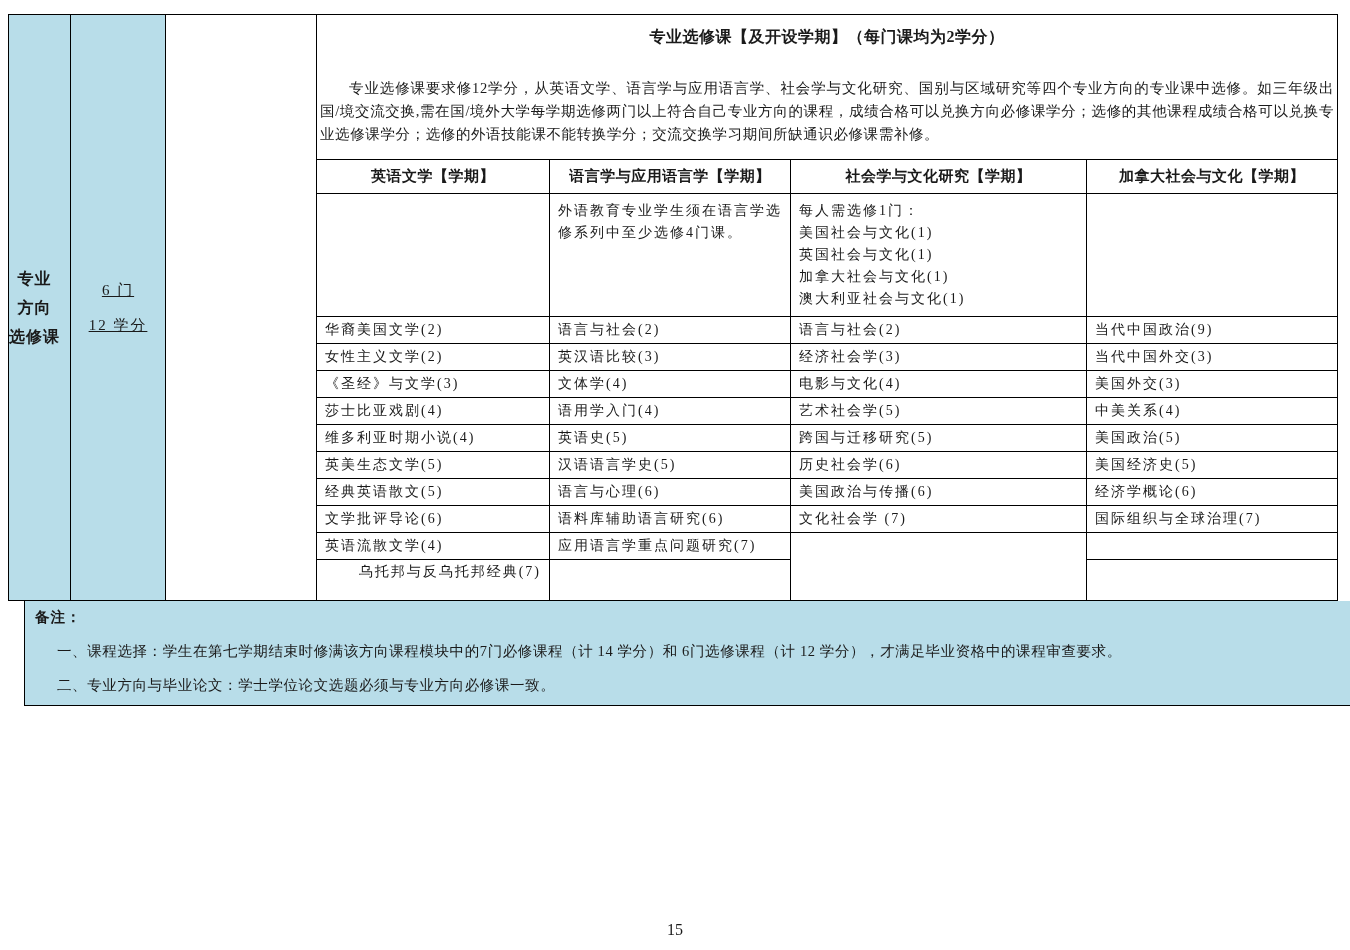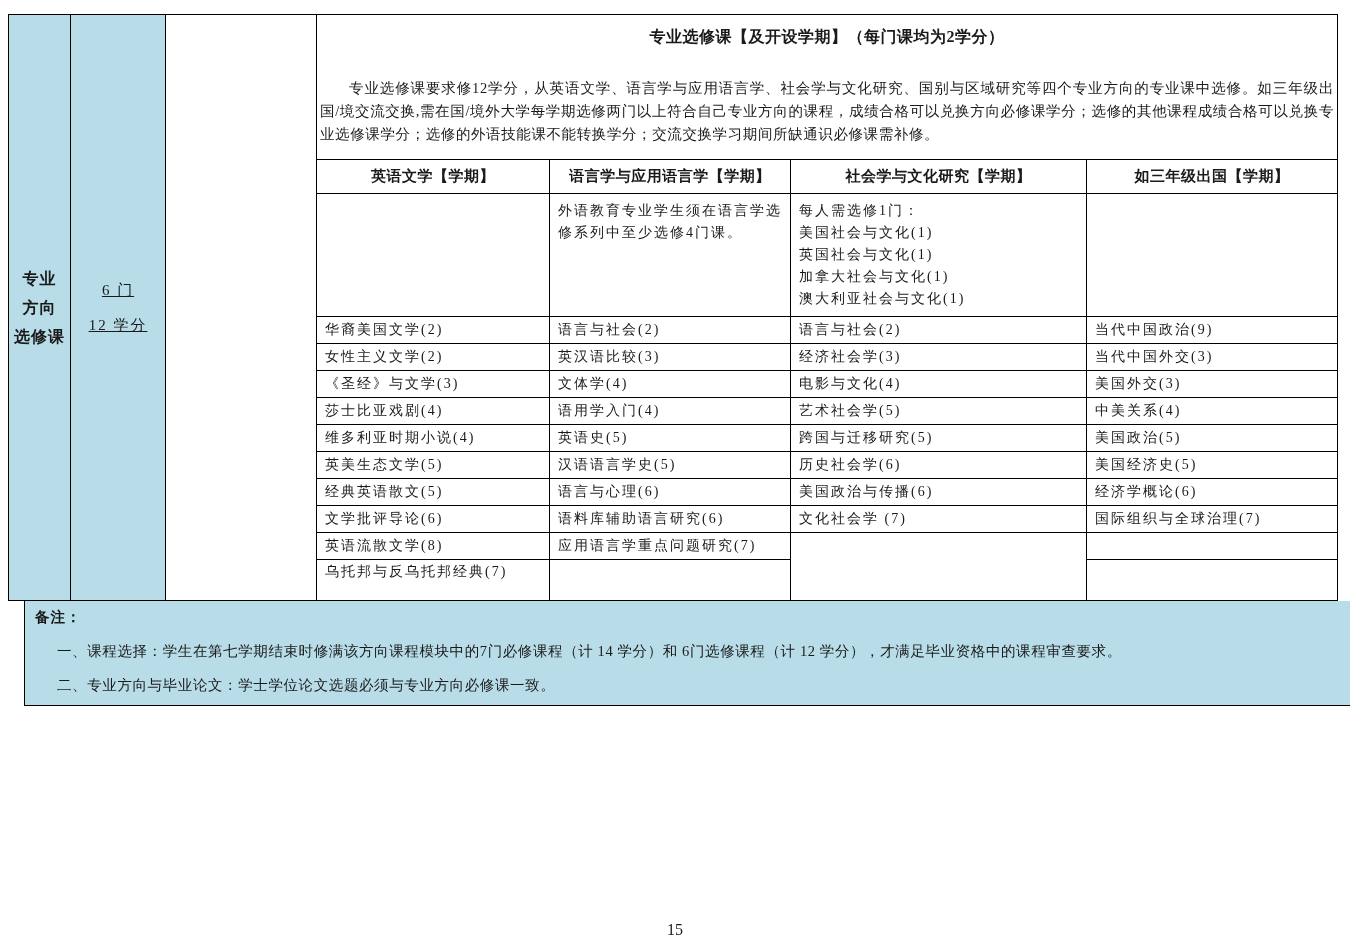--- a/index.html
+++ b/index.html
@@ -16,21 +16,21 @@
   .doc-table {
     position: absolute; left: 8px; top: 14px;
     width: 1330px; height: 587px;
     border: 1px solid var(--line);
     display: flex;
     background: #fff;
   }
   .col-category {
     width: 62px; background: var(--blue);
     border-right: 1px solid var(--line);
-    display: flex; align-items: center; justify-content: center;
+    display: flex; align-items: center; 
     text-align: center; font-weight: bold; font-size: 16px;
     line-height: 29px; white-space: pre-line; letter-spacing: 1px;
   }
   .col-count {
     width: 95px; background: var(--blue);
     border-right: 1px solid var(--line);
     display: flex; flex-direction: column; align-items: center; justify-content: center;
     font-size: 15px; letter-spacing: 2px;
   }
   .col-count .count-line { margin: 8px 0; text-decoration: underline; }
@@ -62,21 +62,21 @@
     padding: 6px 8px; font-size: 14px; letter-spacing: 2px;
     line-height: 22px; white-space: pre-line; overflow: hidden;
   }
   .course-cell {
     height: 27px; border-bottom: 1px solid var(--line);
     padding: 0 8px; font-size: 14px; letter-spacing: 2px;
     display: flex; align-items: center; overflow: hidden; white-space: nowrap;
   }
   .course-cell.last {
     flex: 1; border-bottom: none; height: auto;
-    display: block; padding-top: 3px; line-height: 18px; white-space: normal;
+    display: block; padding-top: 3px; line-height: 18px; white-space: normal; text-align: right;
   }
 
   
   .notes {
     position: absolute; left: 24px; top: 601px;
     width: 1330px; height: 105px;
     background: var(--blue);
     border: 1px solid var(--line); border-top: none;
     padding: 7px 10px; font-size: 14.5px;
   }
@@ -121,21 +121,21 @@
           <div class="course-header">英语文学【学期】</div>
           <div class="course-note"></div>
           <div class="course-cell">华裔美国文学(2)</div>
           <div class="course-cell">女性主义文学(2)</div>
           <div class="course-cell">《圣经》与文学(3)</div>
           <div class="course-cell">莎士比亚戏剧(4)</div>
           <div class="course-cell">维多利亚时期小说(4)</div>
           <div class="course-cell">英美生态文学(5)</div>
           <div class="course-cell">经典英语散文(5)</div>
           <div class="course-cell">文学批评导论(6)</div>
-          <div class="course-cell">英语流散文学(8)</div>
+          <div class="course-cell">英语流散文学(4)</div>
           <div class="course-cell last">乌托邦与反乌托邦经典(7)</div>
         </div>
 
         <div class="course-col w2">
           <div class="course-header">语言学与应用语言学【学期】</div>
           <div class="course-note">外语教育专业学生须在语言学选修系列中至少选修4门课。</div>
           <div class="course-cell">语言与社会(2)</div>
           <div class="course-cell">英汉语比较(3)</div>
           <div class="course-cell">文体学(4)</div>
           <div class="course-cell">语用学入门(4)</div>
@@ -159,21 +159,21 @@
           <div class="course-cell">电影与文化(4)</div>
           <div class="course-cell">艺术社会学(5)</div>
           <div class="course-cell">跨国与迁移研究(5)</div>
           <div class="course-cell">历史社会学(6)</div>
           <div class="course-cell">美国政治与传播(6)</div>
           <div class="course-cell">文化社会学 (7)</div>
           <div class="course-cell last"></div>
         </div>
 
         <div class="course-col w4">
-          <div class="course-header">如三年级出国【学期】</div>
+          <div class="course-header">加拿大社会与文化【学期】</div>
           <div class="course-note"></div>
           <div class="course-cell">当代中国政治(9)</div>
           <div class="course-cell">当代中国外交(3)</div>
           <div class="course-cell">美国外交(3)</div>
           <div class="course-cell">中美关系(4)</div>
           <div class="course-cell">美国政治(5)</div>
           <div class="course-cell">美国经济史(5)</div>
           <div class="course-cell">经济学概论(6)</div>
           <div class="course-cell">国际组织与全球治理(7)</div>
           <div class="course-cell"></div>

